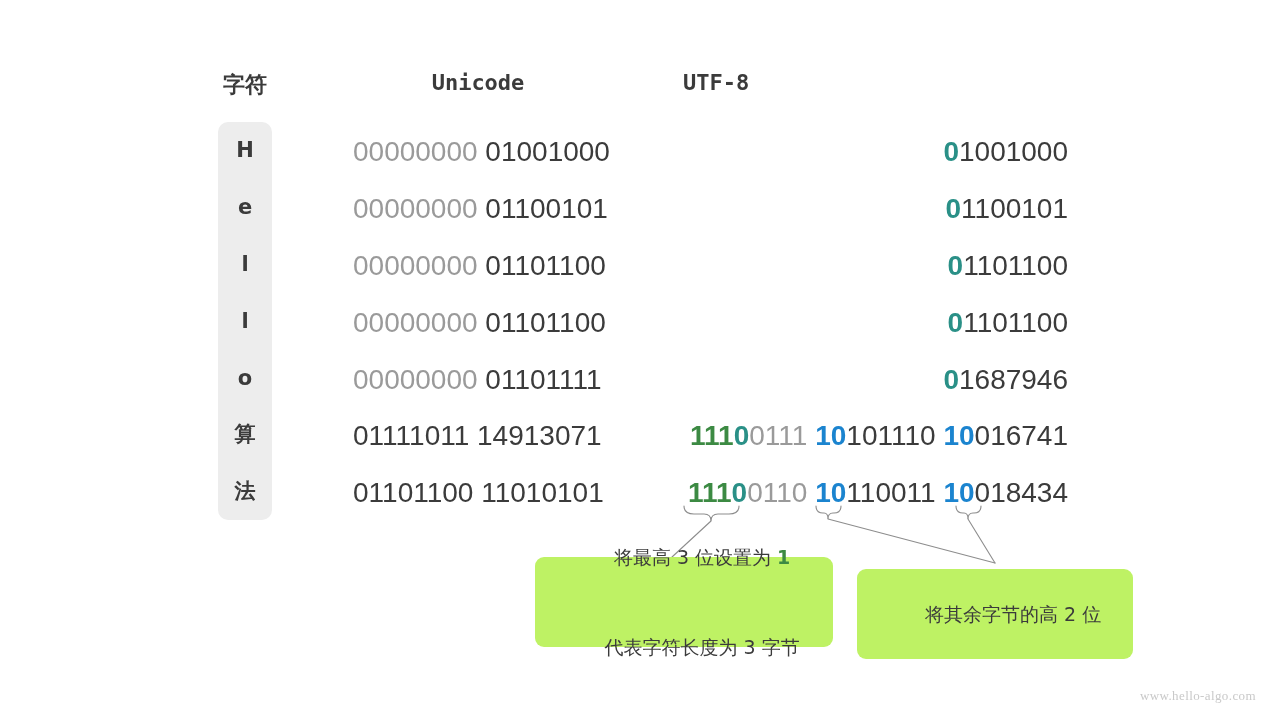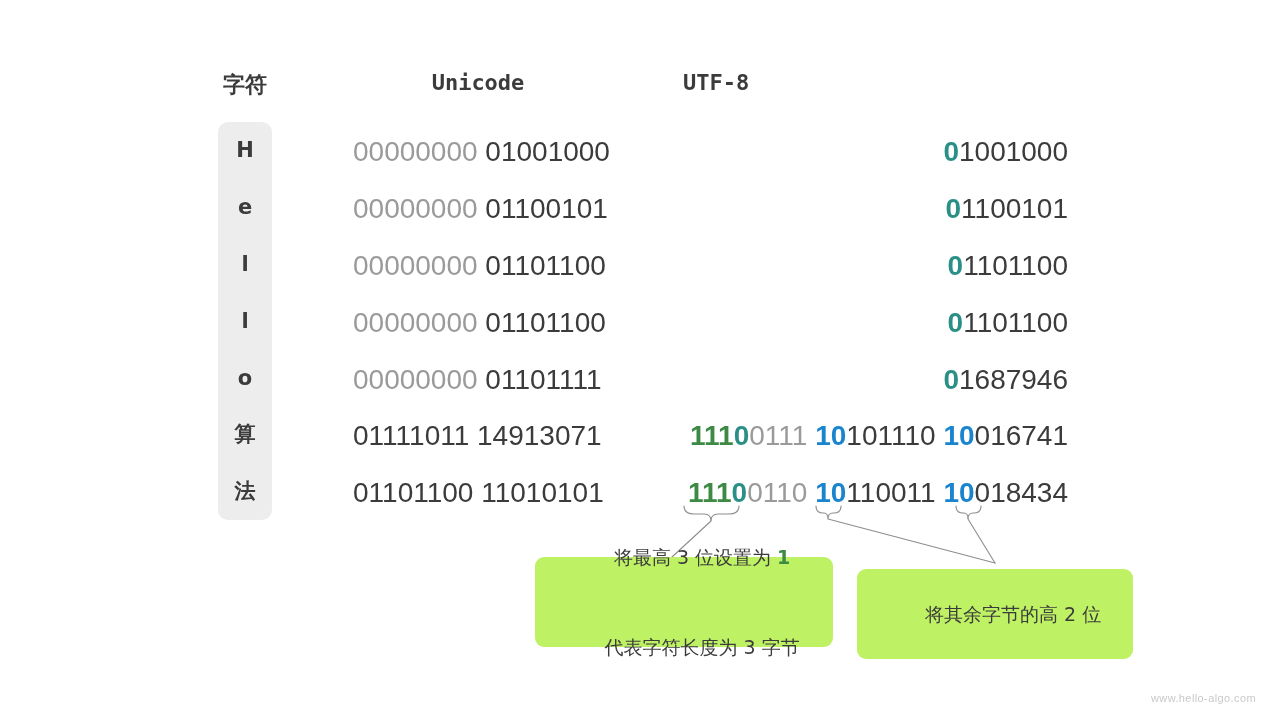--- a/index.html
+++ b/index.html
@@ -141,22 +141,22 @@
     width: 1280px;
     height: 720px;
     pointer-events: none;
   }
 
   
   .watermark {
     position: absolute;
     right: 24px;
     bottom: 16px;
-    font-family: Liberation Sans, sans-serif;
-    font-size: 11px;
+    font-family: Liberation Serif, serif;
+    font-size: 13px;
     color: #c9c9c9;
     letter-spacing: 0.4px;
   }
 </style>
 </head>
 <body>
 
 <div class="stage">
 
   <div class="col-header hdr-char">字符</div>

